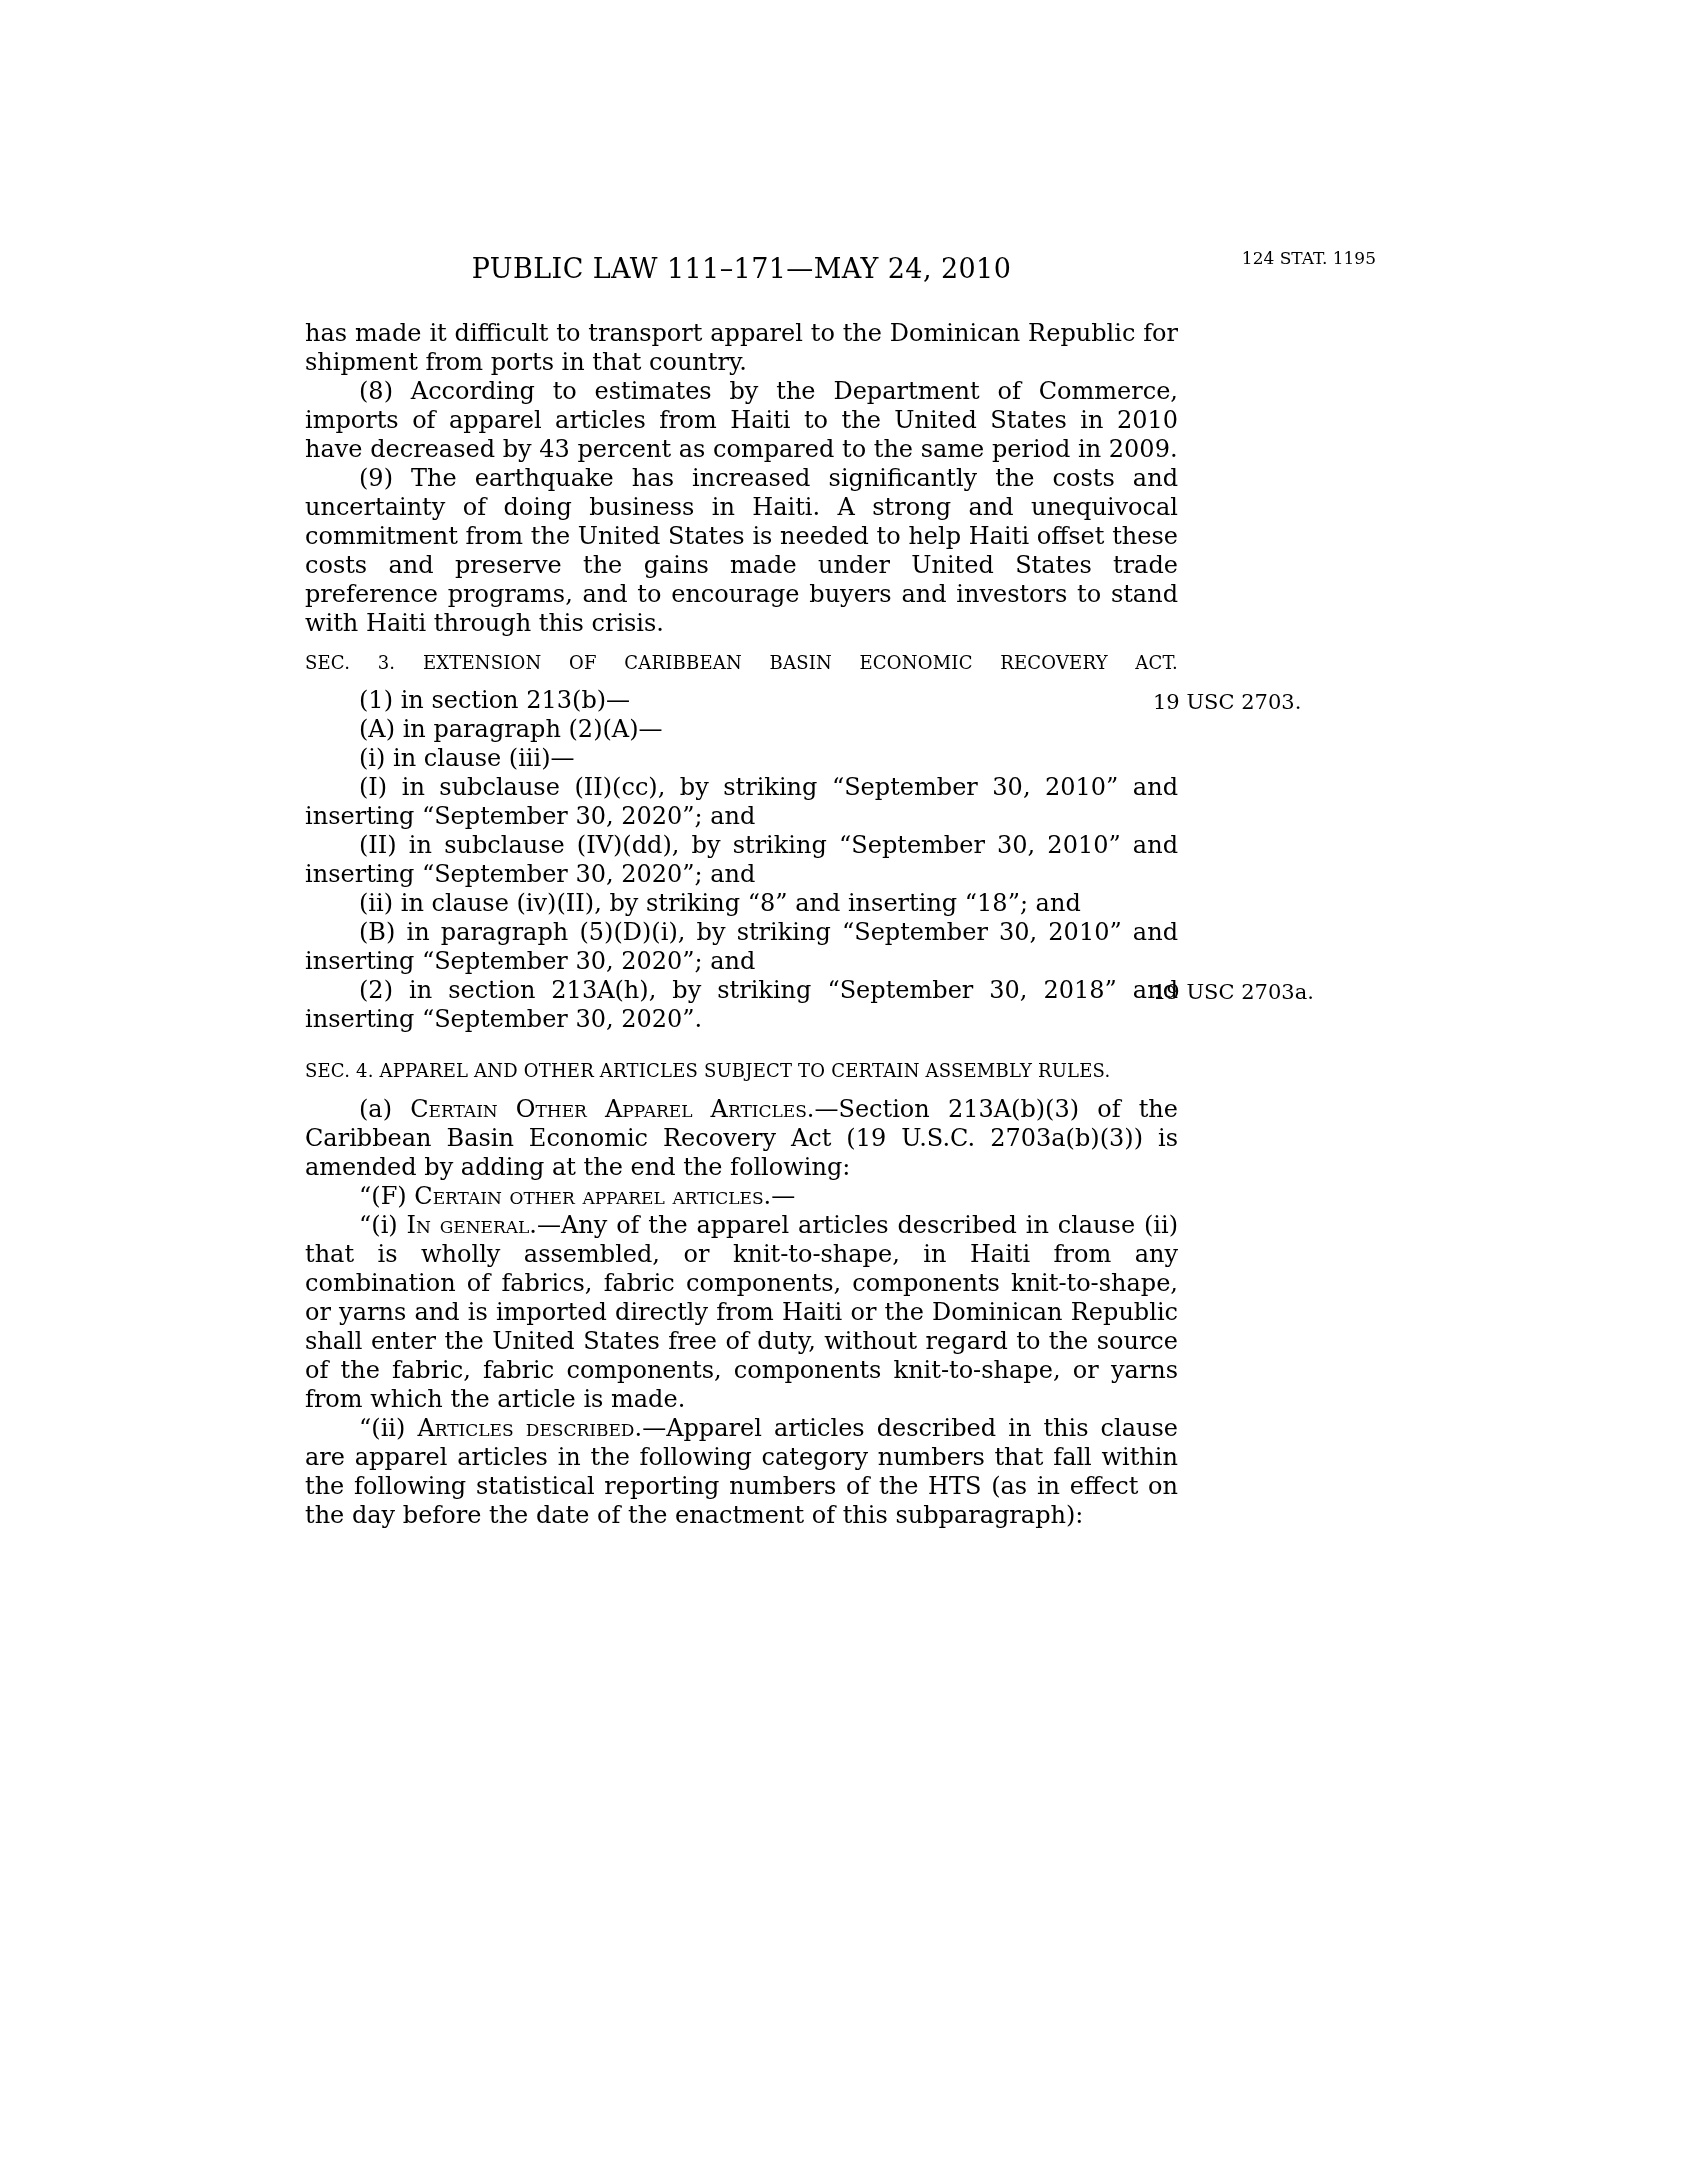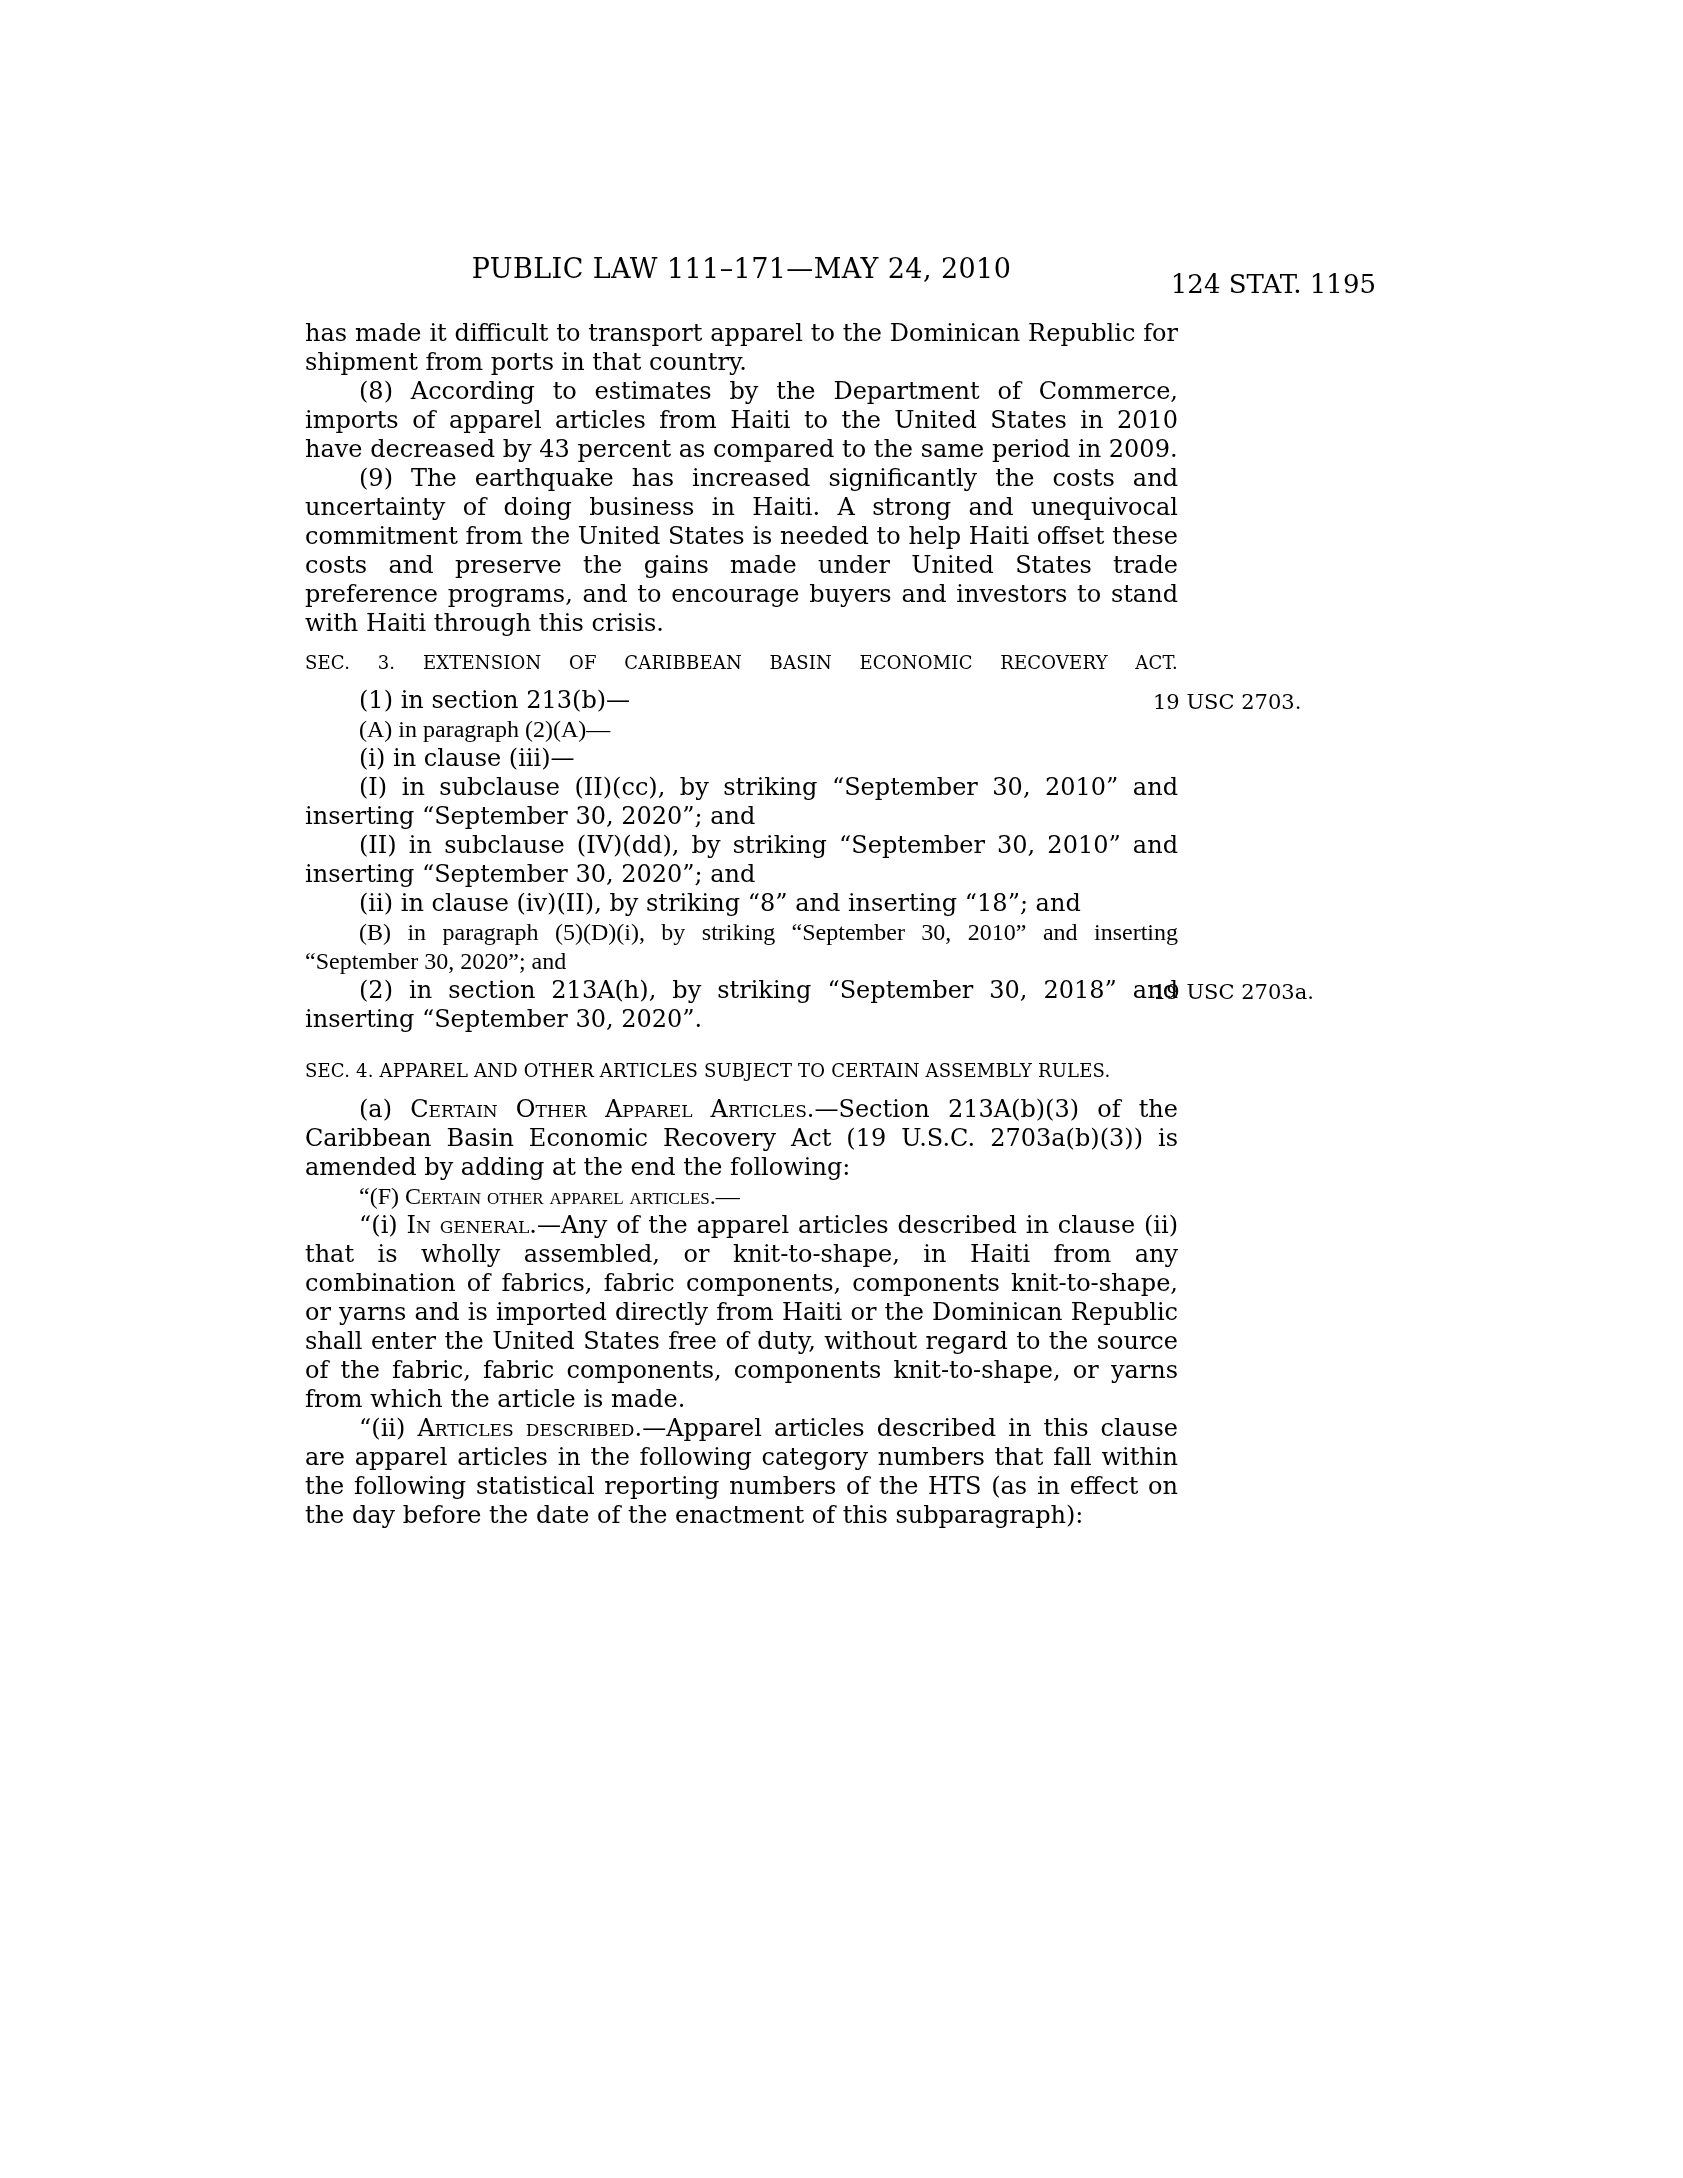--- a/index.html
+++ b/index.html
@@ -16,37 +16,37 @@
   .running-head-law {
     position: absolute;
     top: 253px; left: 305px; width: 873px;
     font-size: 27px; line-height: 32px;
     text-align: center;
     letter-spacing: 0.4px;
     white-space: nowrap;
   }
   .running-head-stat {
     position: absolute;
-    top: 268px; left: 1089px; width: 287px;
-    font-size: 26px; line-height: 32px;
+    top: 242px; left: 1089px; width: 287px;
+    font-size: 17px; line-height: 32px;
     text-align: right;
     white-space: nowrap;
   }
   
   .text-block {
     position: absolute;
     top: 319px; left: 305px; width: 873px;
     font-size: 24px;
     line-height: 29px;
     text-align: justify;
   }
   .text-block > div { margin: 0; }
   .fi  { text-indent: 54px; }
   .i1  { margin-left: 54px; }
-  .i2  { margin-left: 109px; font-family: Liberation Serif, serif; }
+  .i2  { margin-left: 109px; }
   .i3  { margin-left: 164px; }
   .i4  { margin-left: 220px; }
   .rel { position: relative; }
   .h-sec {
     font-weight: normal;
     font-size: 18px;
     letter-spacing: 0.2px;
   }
   .h-one-line {
     margin: 10px 0 9px !important;

